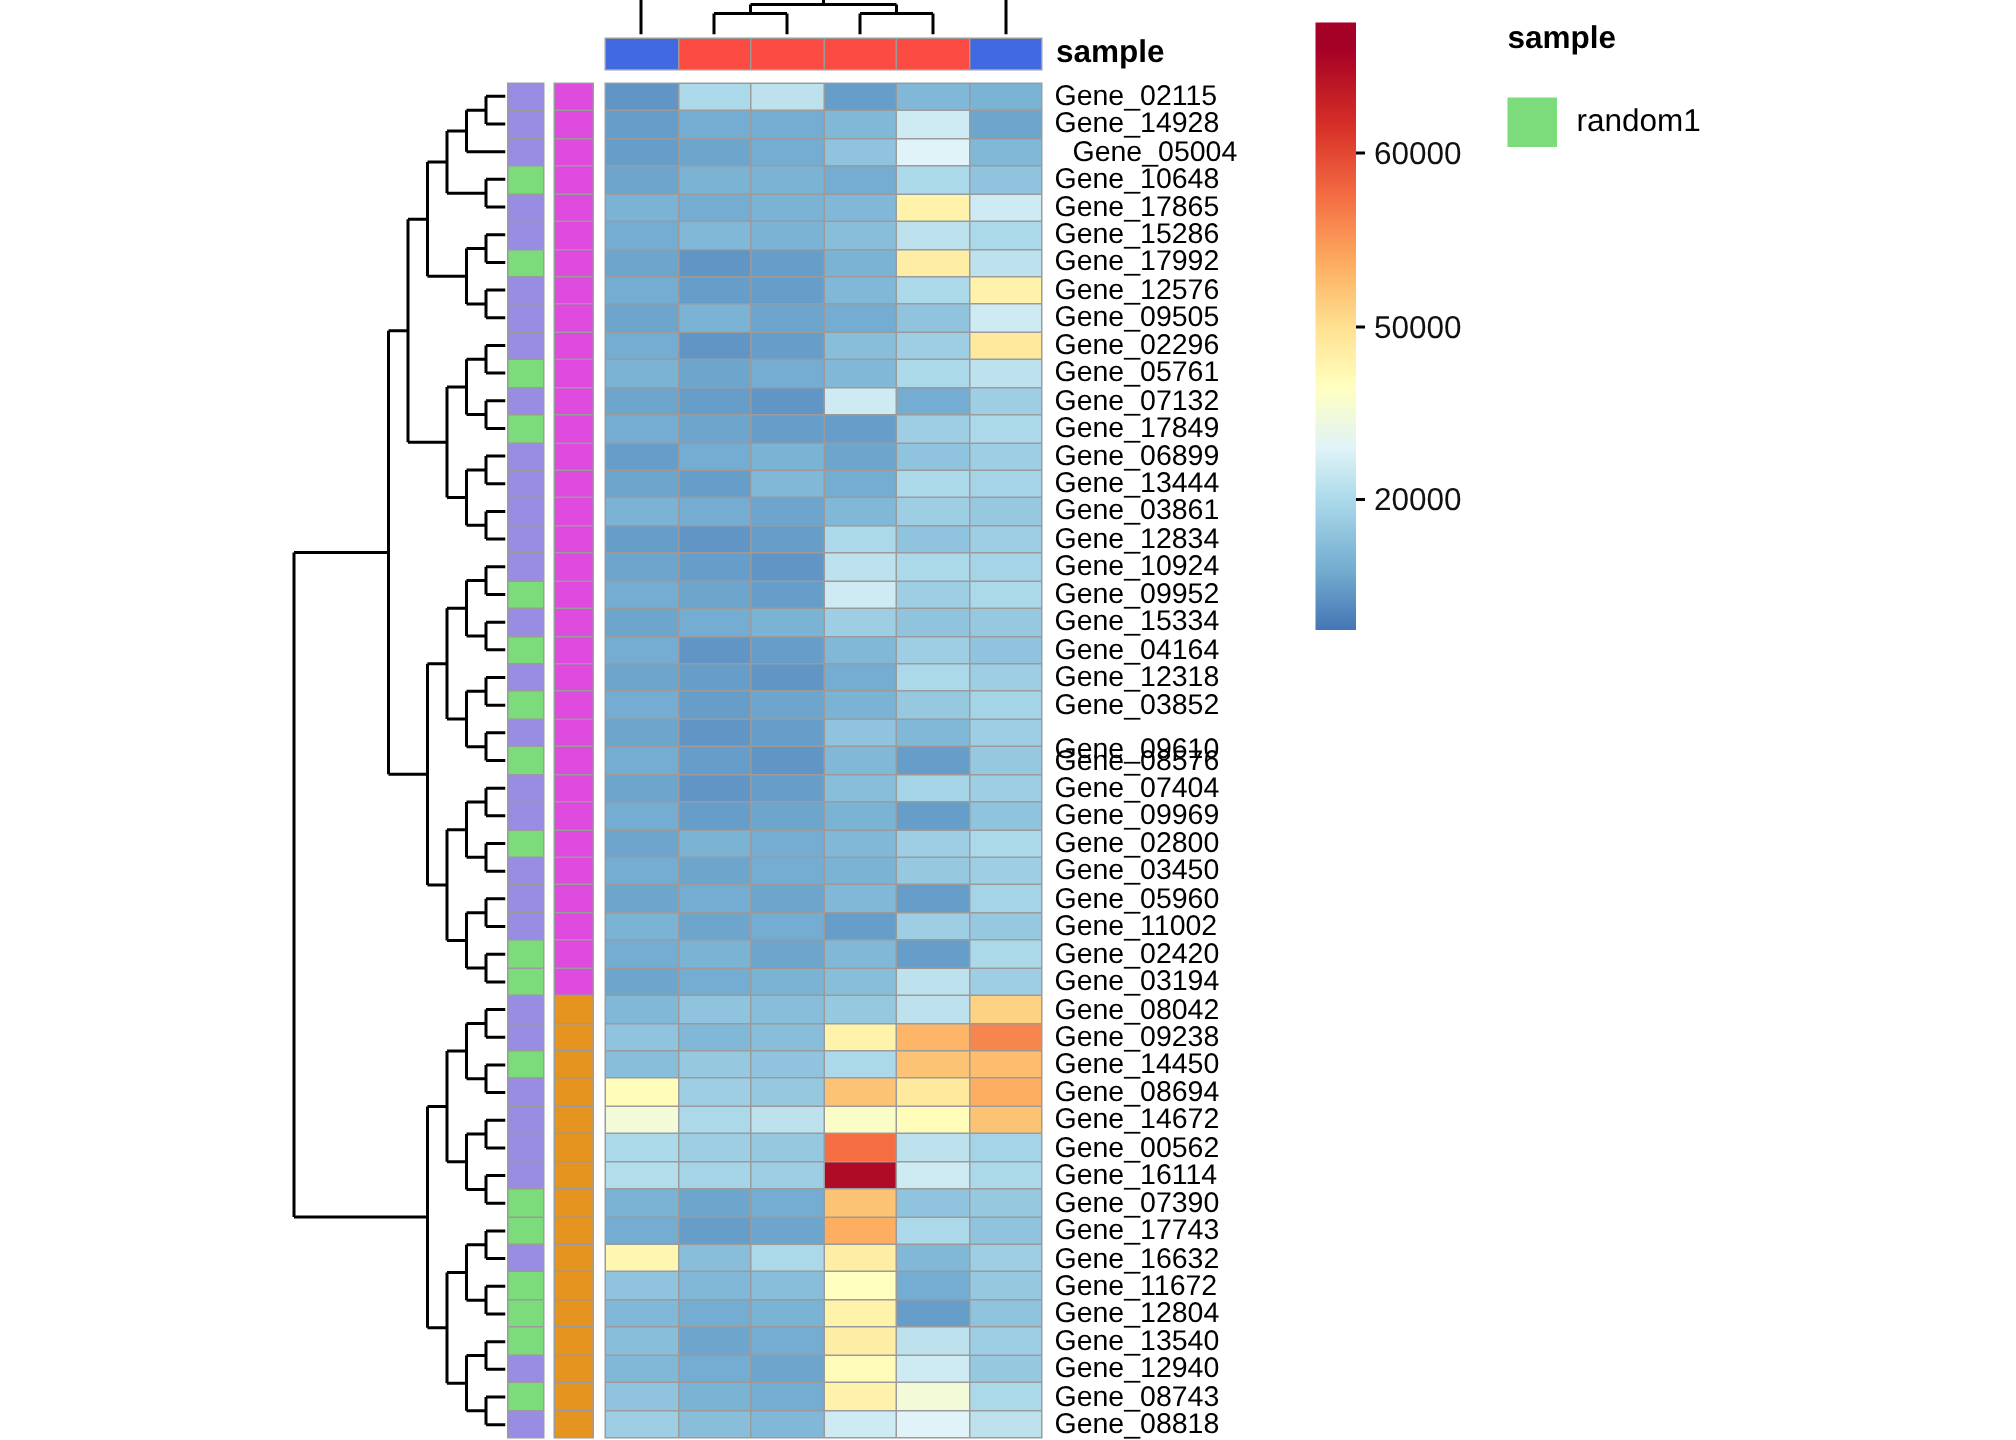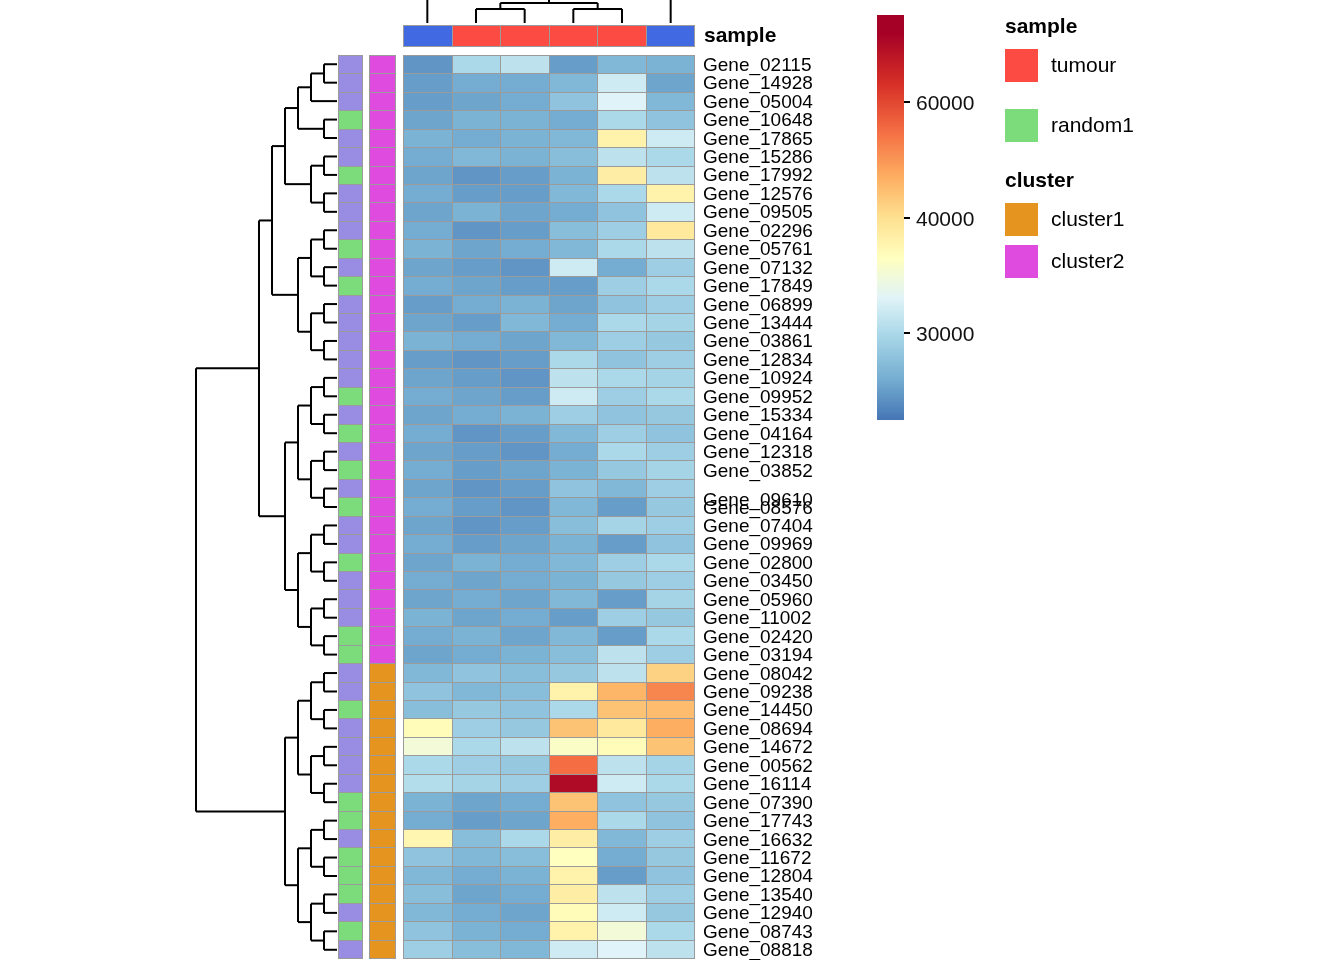--- a/index.html
+++ b/index.html
@@ -610,21 +610,21 @@
     <div style="background: rgb(137, 190, 218);"></div>
     <div style="background: rgb(130, 184, 215);"></div>
     <div style="background: rgb(206, 234, 243);"></div>
     <div style="background: rgb(224, 243, 248);"></div>
     <div style="background: rgb(189, 226, 238);"></div>
   </div>
 
 <div class="abs" id="gene-labels">
     <div class="gene-label" style="top: -0.27551px;">Gene_02115</div>
     <div class="gene-label" style="top: 18.1735px;">Gene_14928</div>
-    <div class="gene-label" style="top: 36.6224px;">Gene_05004</div>
+    <div class="gene-label" style="top: 36.6224px; margin-left: 12px;">Gene_05004</div>
     <div class="gene-label" style="top: 55.0714px;">Gene_10648</div>
     <div class="gene-label" style="top: 73.5204px;">Gene_17865</div>
     <div class="gene-label" style="top: 91.9694px;">Gene_15286</div>
     <div class="gene-label" style="top: 110.418px;">Gene_17992</div>
     <div class="gene-label" style="top: 128.867px;">Gene_12576</div>
     <div class="gene-label" style="top: 147.316px;">Gene_09505</div>
     <div class="gene-label" style="top: 165.765px;">Gene_02296</div>
     <div class="gene-label" style="top: 184.214px;">Gene_05761</div>
     <div class="gene-label" style="top: 202.663px;">Gene_07132</div>
     <div class="gene-label" style="top: 221.112px;">Gene_17849</div>
@@ -667,42 +667,27 @@
   </div>
 
 <div class="abs" id="colorbar" style="background: linear-gradient(rgb(165, 0, 38) 4.3%, rgb(215, 48, 39) 17.1%, rgb(244, 109, 67) 28.6%, rgb(253, 174, 97) 40%, rgb(254, 224, 144) 50%, rgb(255, 255, 191) 60%, rgb(224, 243, 248) 70%, rgb(171, 217, 233) 78.6%, rgb(116, 173, 209) 90%, rgb(69, 117, 180) 100%);"></div>
 <div class="abs" id="colorbar-ticks">
     <div class="cbar-tick" style="top: 85.7857px;"></div>
     <div class="cbar-tick" style="top: 201.5px;"></div>
     <div class="cbar-tick" style="top: 317.214px;"></div>
   </div>
 <div class="abs" id="colorbar-labels">
     <div class="cbar-label" style="top: 76.7857px;">60000</div>
-    <div class="cbar-label" style="top: 192.5px;">40000</div>
-    <div class="cbar-label" style="top: 308.214px;">30000</div>
+    <div class="cbar-label" style="top: 192.5px;">50000</div>
+    <div class="cbar-label" style="top: 308.214px;">20000</div>
   </div>
 
 <div class="abs" id="legends">
     <div class="legend-group">
       <div class="legend-title">sample</div>
-      <div class="legend-entry">
-        <div class="legend-swatch" style="background: rgb(251, 75, 66);"></div>
-        <div class="legend-label">tumour</div>
-      </div>
     </div>
     <div class="legend-group">
       <div class="legend-entry">
         <div class="legend-swatch" style="background: rgb(124, 220, 124);"></div>
         <div class="legend-label">random1</div>
       </div>
     </div>
-    <div class="legend-group">
-      <div class="legend-title">cluster</div>
-      <div class="legend-entry">
-        <div class="legend-swatch" style="background: rgb(229, 148, 32);"></div>
-        <div class="legend-label">cluster1</div>
-      </div>
-      <div class="legend-entry">
-        <div class="legend-swatch" style="background: rgb(223, 74, 223);"></div>
-        <div class="legend-label">cluster2</div>
-      </div>
-    </div>
   </div>
 
 </body></html>

